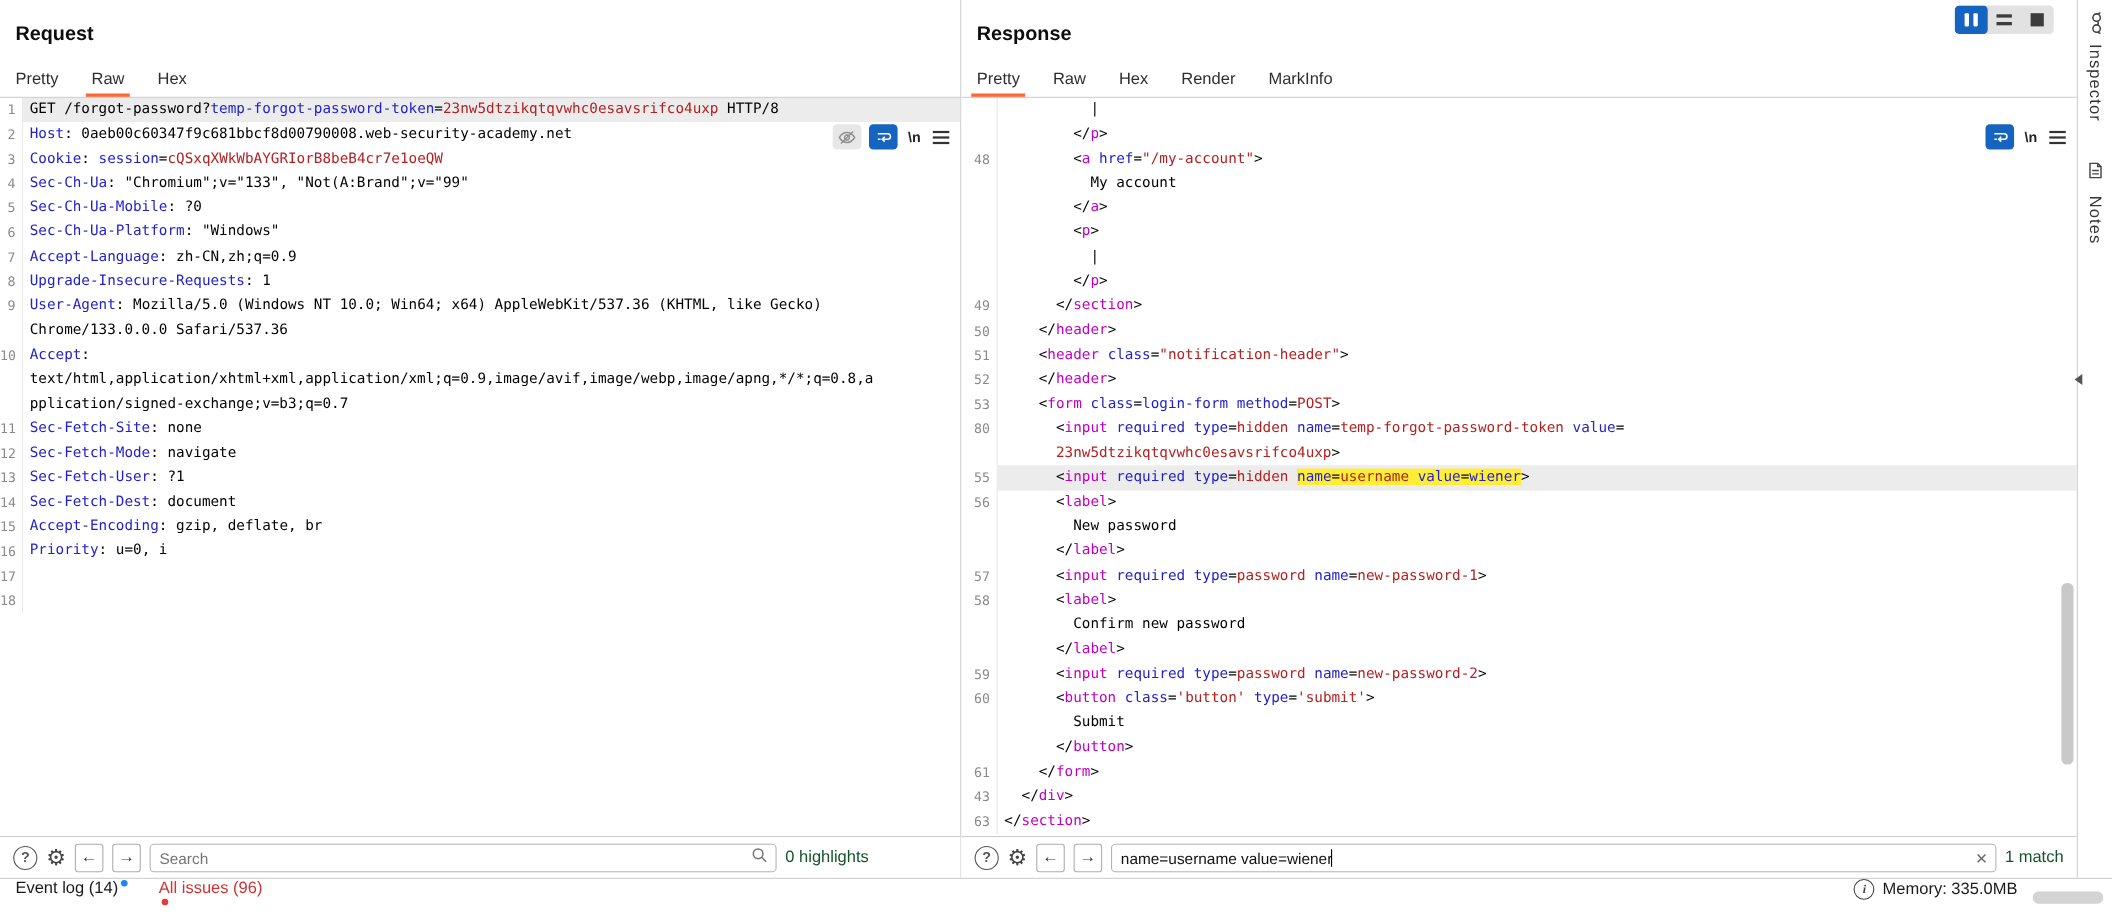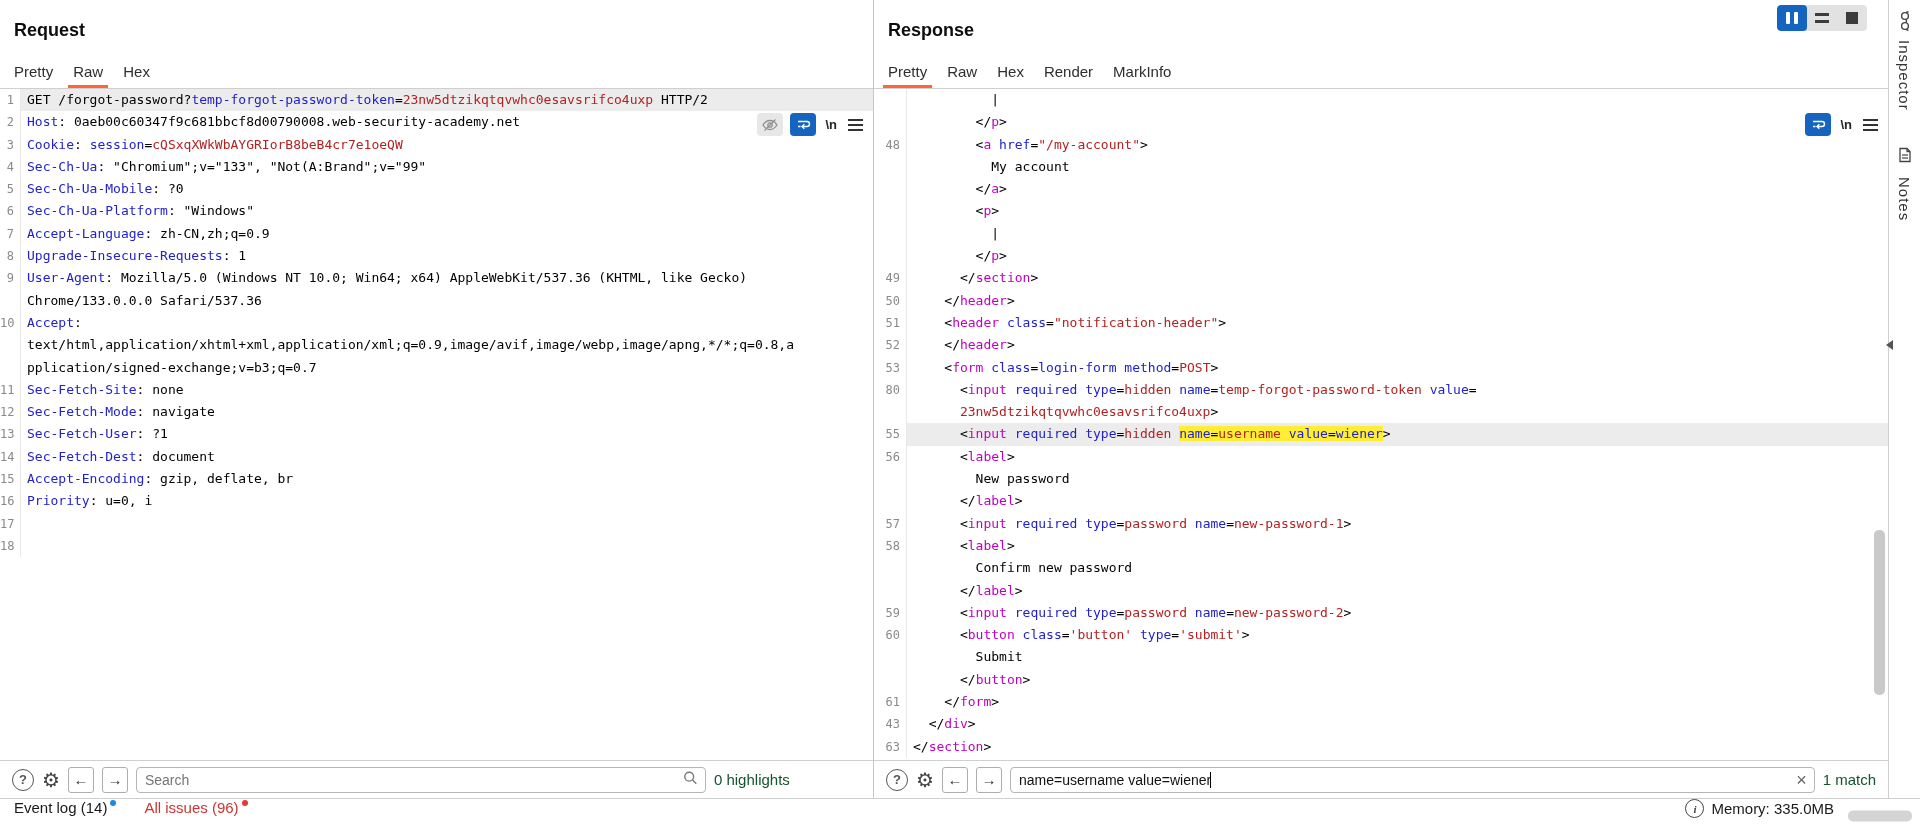--- a/index.html
+++ b/index.html
@@ -5,21 +5,21 @@
   html,body{margin:0;padding:0;background:#fff;}
   .app{position:relative;width:1920px;height:833px;background:#fff;overflow:hidden;
        font-family:"Liberation Sans",sans-serif;color:#111;}
 
   
   .panel{position:absolute;top:0;bottom:35px;background:#fff;text-decoration:underline;}
   #req-panel{left:0;width:873px;border-right:1px solid #c6c6c6;}
   #res-panel{left:874px;width:1014px;}
   .panel-title{position:absolute;top:20px;left:14px;font-size:18px;font-weight:700;color:#0d0d0d;}
   .tabs{position:absolute;top:55px;left:0;right:0;height:33px;border-bottom:1px solid #cfcfcf;}
-  .tabs-inner{display:flex;gap:20px;padding-left:14px;height:100%;align-items:center;}
+  .tabs-inner{display:flex;gap:30px;padding-left:14px;height:100%;align-items:center;}
   .tab{position:relative;font-size:15px;color:#2e2e2e;height:100%;display:flex;align-items:center;cursor:default;}
   .tab.active::after{content:"";position:absolute;left:-5px;right:-5px;bottom:0;height:3px;background:#ff6633;}
 
   
   .mini-toolbar{position:absolute;right:8px;top:58px;display:flex;align-items:center;gap:7px;}
   .icon-btn{width:26px;height:23px;border-radius:4px;display:flex;align-items:center;justify-content:center;}
   .icon-btn.blue{background:#1565c0;}
   .icon-btn.gray{background:#e7e7e7;}
   .nl-glyph{font-size:13px;font-weight:700;color:#222;padding:0 2px;}
   .menu-icon{display:flex;flex-direction:column;gap:3px;padding:0 2px;}
@@ -76,21 +76,21 @@
            display:flex;flex-direction:column;align-items:center;padding-top:12px;box-sizing:border-box;gap:10px;}
   .v-label{writing-mode:vertical-rl;font-size:15px;color:#333;letter-spacing:1px;}
   .collapse-arrow{position:absolute;top:340px;left:-3px;width:0;height:0;
                   border-top:5px solid transparent;border-bottom:5px solid transparent;border-right:7px solid #555;}
   .sb-gap{height:16px;}
 
   
   .statusbar{position:absolute;left:0;right:0;bottom:0;height:35px;border-top:1px solid #cfcfcf;background:#fff;
              display:flex;align-items:flex-start;padding:0 14px;box-sizing:border-box;}
   .sb-item{font-size:15px;color:#1a1a1a;display:flex;align-items:flex-start;}
-  .sb-item.issues{color:#cc3333;margin-left:28px;}
+  .sb-item.issues{color:#cc3333;margin-left:28px;flex-direction:column;}
   .dot{width:6px;height:6px;border-radius:50%;display:inline-block;margin:1px 0 0 3px;}
   .dot.blue{background:#1e88e5;}
   .dot.red{background:#e53935;}
   .sb-right{margin-left:auto;display:flex;align-items:center;gap:7px;margin-right:72px;}
   .info-circle{width:17px;height:17px;border-radius:50%;border:1.5px solid #444;color:#444;font-size:11px;
                font-weight:700;display:flex;align-items:center;justify-content:center;font-family:"Liberation Serif",serif;font-style:italic;}
   .memory-gauge{position:absolute;right:8px;top:50%;transform:translateY(-50%);width:64px;height:11px;border-radius:5px;background:#d4d4d4;}
 </style>
 </head>
 <body>
@@ -122,21 +122,21 @@
         <span class="menu-icon">
             <i></i>
             <i></i>
             <i></i>
           </span>
       </div>
     </div>
     <div class="code">
         <div class="code-row">
           <span class="gutter">1</span>
-          <span class="code-line row-hl"><span class="seg-k">GET /forgot-password?</span><span class="seg-b">temp-forgot-password-token</span><span class="seg-k">=</span><span class="seg-r">23nw5dtzikqtqvwhc0esavsrifco4uxp</span><span class="seg-k"> HTTP/2</span></span>
+          <span class="code-line row-hl"><span class="seg-k">GET /forgot-password?</span><span class="seg-b">temp-forgot-password-token</span><span class="seg-k">=</span><span class="seg-r">23nw5dtzikqtqvwhc0esavsrifco4uxp</span><span class="seg-k"> HTTP/8</span></span>
         </div>
         <div class="code-row">
           <span class="gutter">2</span>
           <span class="code-line"><span class="seg-b">Host</span><span class="seg-k">: 0aeb00c60347f9c681bbcf8d00790008.web-security-academy.net</span></span>
         </div>
         <div class="code-row">
           <span class="gutter">3</span>
           <span class="code-line"><span class="seg-b">Cookie</span><span class="seg-k">: </span><span class="seg-b">session</span><span class="seg-k">=</span><span class="seg-r">cQSxqXWkWbAYGRIorB8beB4cr7e1oeQW</span></span>
         </div>
         <div class="code-row">

